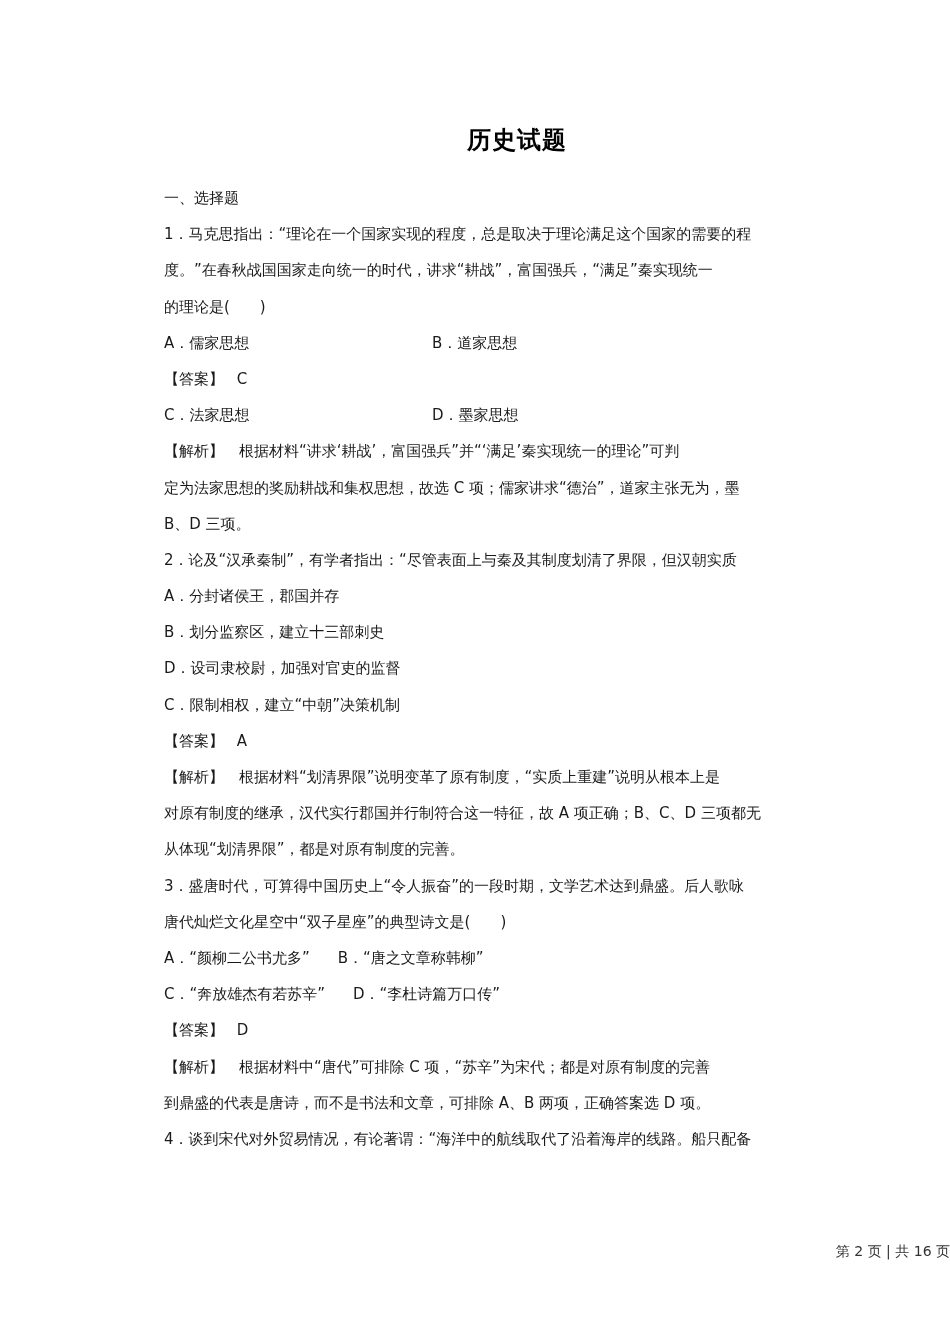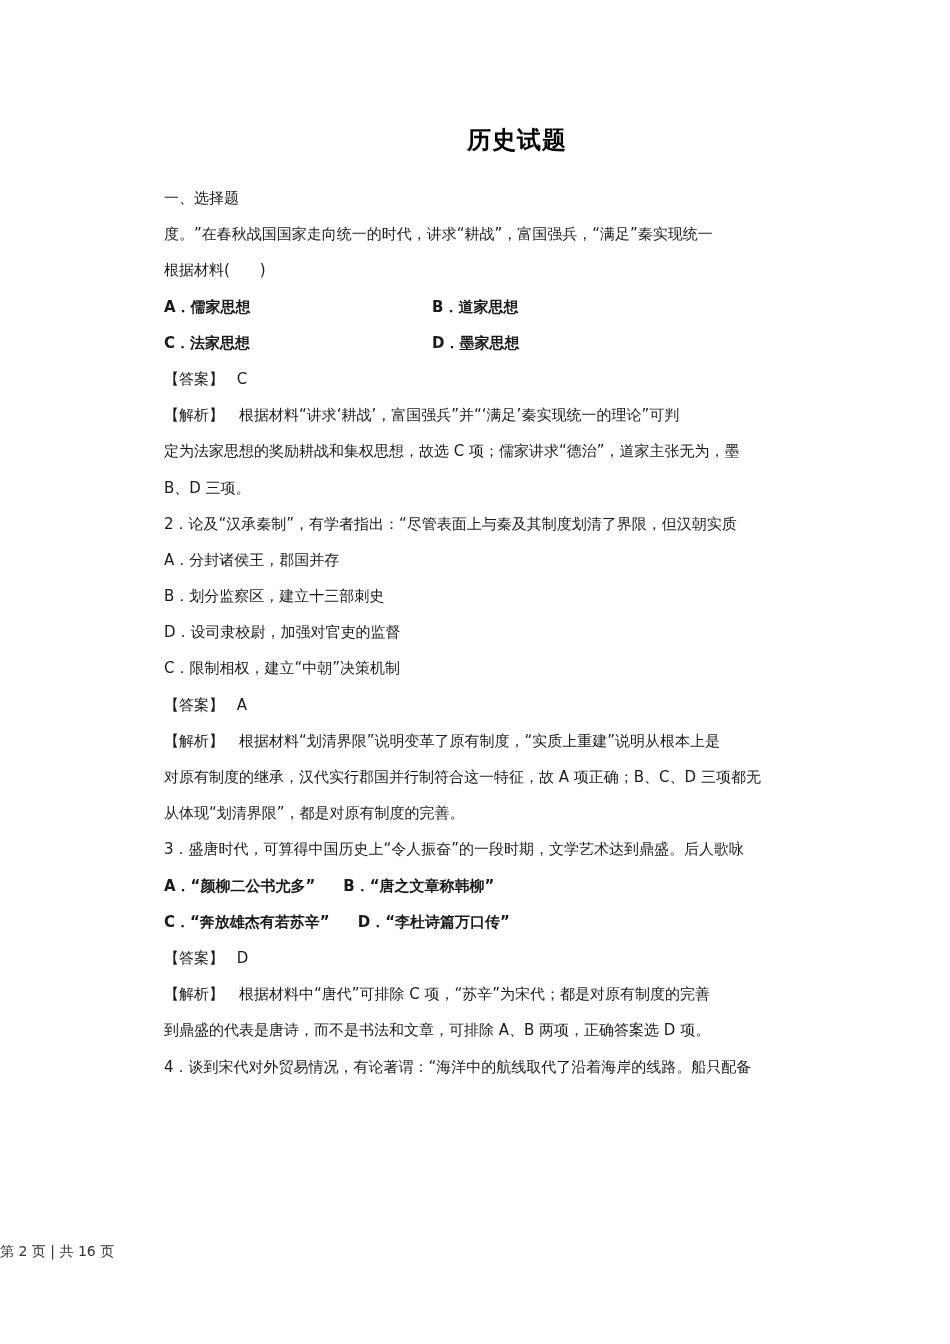--- a/index.html
+++ b/index.html
@@ -4,48 +4,49 @@
 <style>
   html, body { margin: 0; padding: 0; background: #ffffff; }
   body { width: 950px; height: 1344px; position: relative; overflow: hidden;
          font-family: "DejaVu Sans", "Liberation Sans", sans-serif; color: #1a1a1a; }
   .page { position: absolute; left: 0; top: 0; width: 950px; height: 1344px; }
   .title { position: absolute; top: 124px; left: 0; width: 950px; text-align: center;
            font-size: 24px; font-weight: bold; color: #000; letter-spacing: 1px; margin-left: 42px; }
   .content { position: absolute; left: 144px; top: 180px; width: 664px; }
   .line { font-size: 15px; line-height: 36.2px; height: 36.2px; white-space: nowrap; margin-left: 20px; }
   .opts2 { display: flex; }
-  .opts2 .col { width: 268px; font-weight: bold; }
+  .opts2 .col { width: 268px; }
   .opts2.tight .col { width: auto; margin-right: 28px; }
-  .footer { position: absolute; top: 1243px; left: 0; width: 950px; text-align: left;
+  .footer { position: absolute; top: 1243px; left: 0; width: 950px; text-align: right;
             font-size: 14px; color: #333; }
 </style>
 </head>
 <body>
 
 <div class="page">
   <div class="title">历史试题</div>
 
   <div class="content">
     <div class="line">一、选择题</div>
 
     <div>
+      <div class="line">1．马克思指出：“理论在一个国家实现的程度，总是取决于理论满足这个国家的需要的程</div>
       <div class="line">度。”在春秋战国国家走向统一的时代，讲求“耕战”，富国强兵，“满足”秦实现统一</div>
-      <div class="line">根据材料(　　)</div>
+      <div class="line">的理论是(　　)</div>
       <div class="line opts2">
         <span class="col">A．儒家思想</span>
         <span class="col">B．道家思想</span>
       </div>
+      <div class="line">
+        <span>【答案】</span>
+        <span style="margin-left:8px">C</span>
+      </div>
       <div class="line opts2">
         <span class="col">C．法家思想</span>
         <span class="col">D．墨家思想</span>
-      </div>
-      <div class="line">
-        <span>【答案】</span>
-        <span style="margin-left:8px">C</span>
       </div>
       <div class="line">【解析】　根据材料“讲求‘耕战’，富国强兵”并“‘满足’秦实现统一的理论”可判</div>
       <div class="line">定为法家思想的奖励耕战和集权思想，故选 C 项；儒家讲求“德治”，道家主张无为，墨</div>
       <div class="line">B、D 三项。</div>
     </div>
 
     <div>
       <div class="line">2．论及“汉承秦制”，有学者指出：“尽管表面上与秦及其制度划清了界限，但汉朝实质</div>
       <div class="line">A．分封诸侯王，郡国并存</div>
       <div class="line">B．划分监察区，建立十三部刺史</div>
@@ -55,20 +56,21 @@
         <span>【答案】</span>
         <span style="margin-left:8px">A</span>
       </div>
       <div class="line">【解析】　根据材料“划清界限”说明变革了原有制度，“实质上重建”说明从根本上是</div>
       <div class="line">对原有制度的继承，汉代实行郡国并行制符合这一特征，故 A 项正确；B、C、D 三项都无</div>
       <div class="line">从体现“划清界限”，都是对原有制度的完善。</div>
     </div>
 
     <div>
       <div class="line">3．盛唐时代，可算得中国历史上“令人振奋”的一段时期，文学艺术达到鼎盛。后人歌咏</div>
+      <div class="line">唐代灿烂文化星空中“双子星座”的典型诗文是(　　)</div>
       <div class="line opts2 tight">
         <span class="col">A．“颜柳二公书尤多”</span>
         <span class="col">B．“唐之文章称韩柳”</span>
       </div>
       <div class="line opts2 tight">
         <span class="col">C．“奔放雄杰有若苏辛”</span>
         <span class="col">D．“李杜诗篇万口传”</span>
       </div>
       <div class="line">
         <span>【答案】</span>

